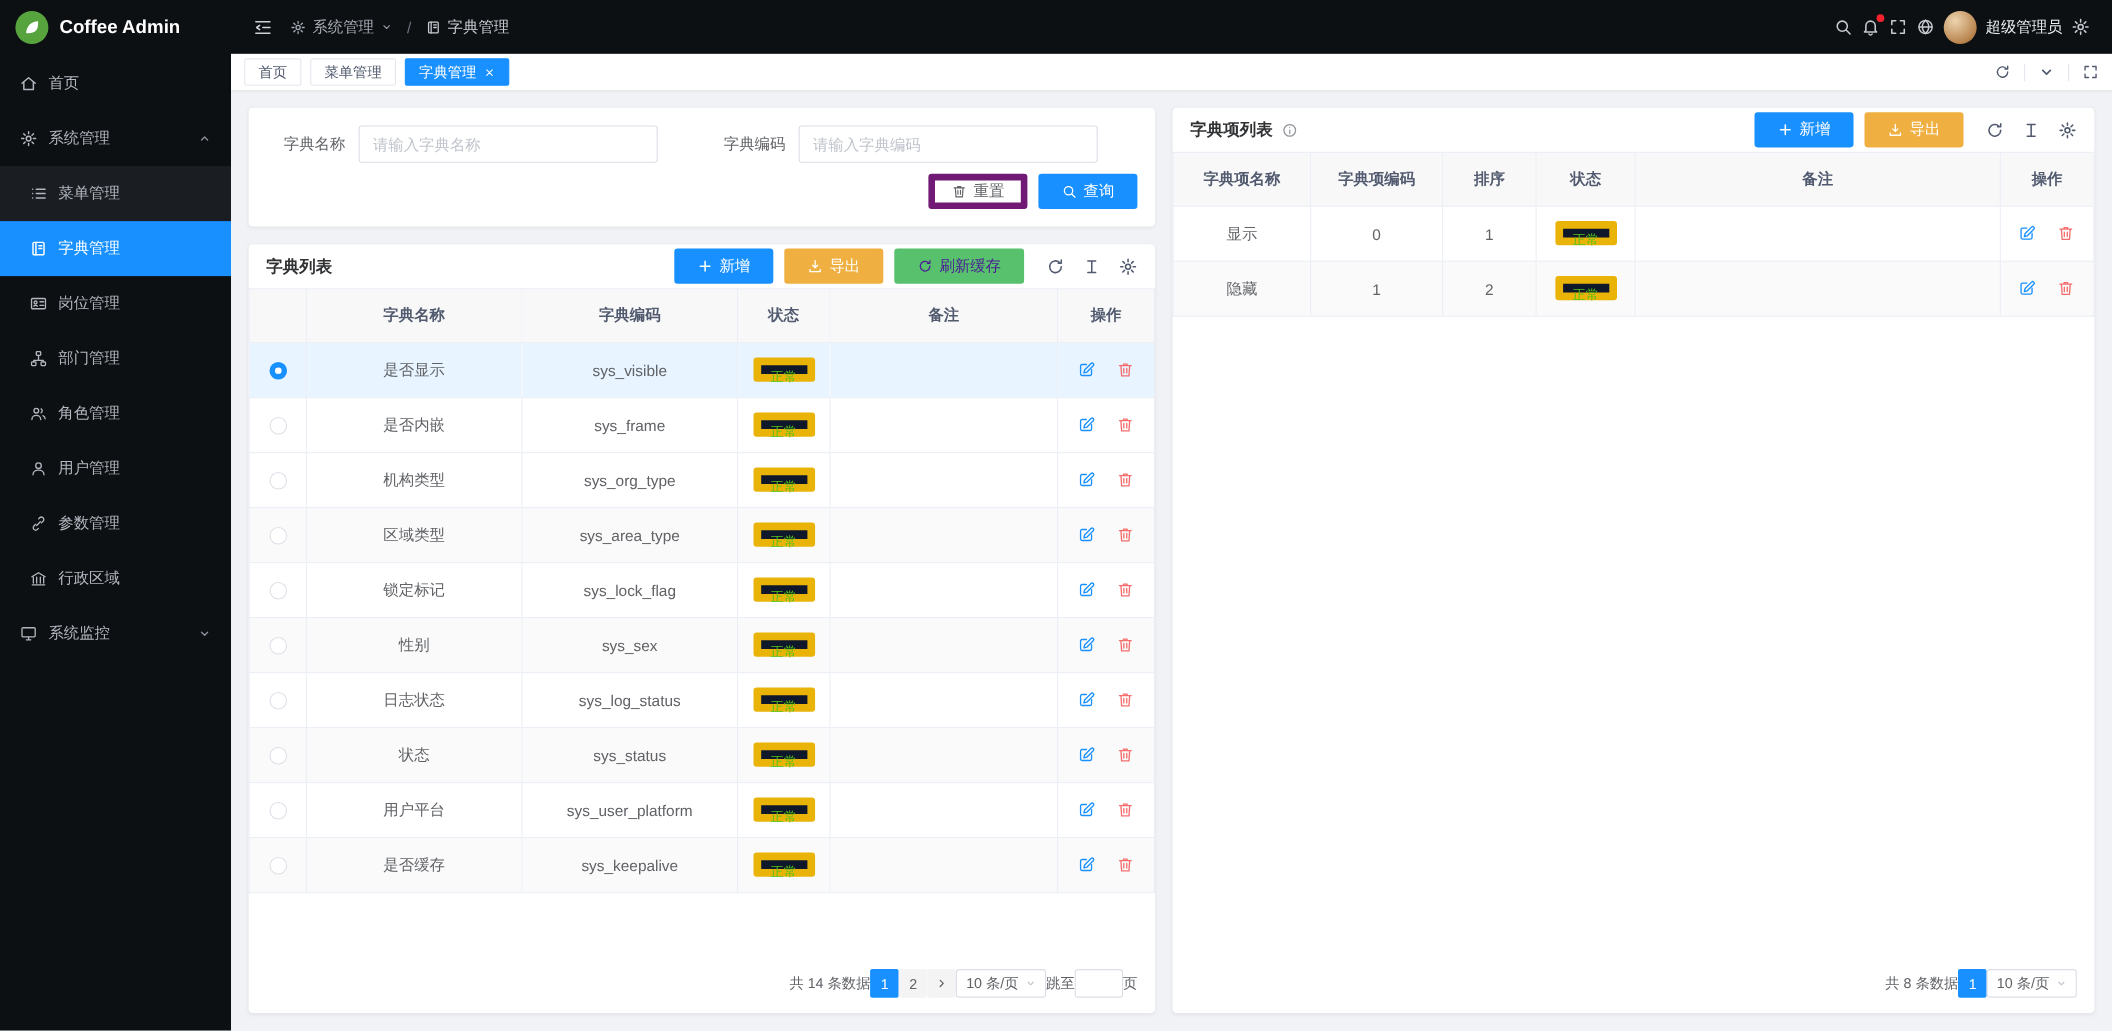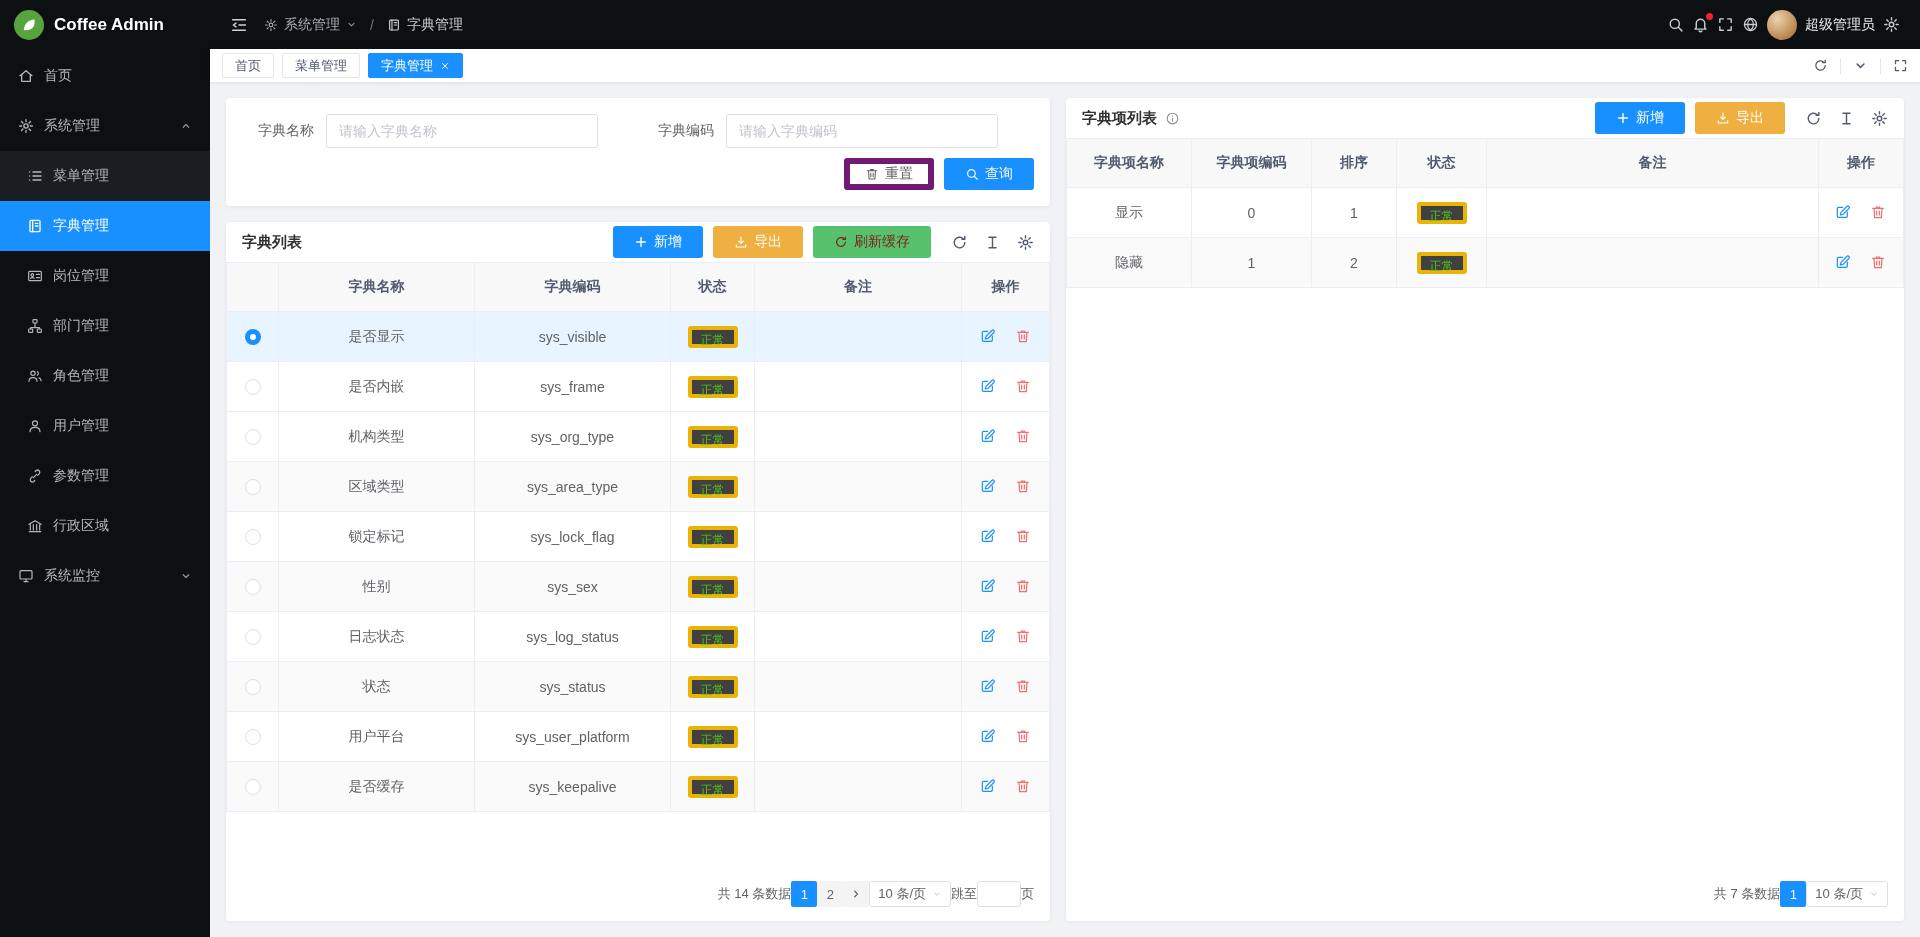--- a/index.html
+++ b/index.html
@@ -58,41 +58,41 @@
   .search-row{display:flex;align-items:center;gap:44px}
   .field{display:flex;align-items:center}
   .field label{width:72px;text-align:right;margin-right:12px;color:#606266;font-size:14px;flex:none;cursor:default}
   .field input{width:272px;height:34px;border:1px solid #dcdfe6;border-radius:3px;padding:0 12px;font-size:14px;color:#303133;outline:none;font-family:inherit;background:#fff}
   .field input::placeholder{color:#c0c4cc}
   .btn-row{display:flex;justify-content:flex-end;gap:10px;margin-top:10px}
   .btn{height:32px;display:inline-flex;align-items:center;gap:6px;padding:0 15px;border-radius:3px;border:6px solid #701a75;background:#fff;color:#606266;font-size:14px;cursor:pointer;font-family:inherit;white-space:nowrap}
   .btn .ic{width:14px;height:14px}
   .btn.primary{background:#1890ff;border-color:#1890ff;color:#fff}
   .btn.warn{background:#efb041;border-color:#efb041;color:#fff}
-  .btn.green{background:#57c16d;border-color:#57c16d;color:#7f1d1d}
+  .btn.green{background:#57c16d;border-color:#57c16d;color:#4c1d95}
 
   
   .list-card{flex:1;min-height:0;display:flex;flex-direction:column}
   .right-card{flex:1;min-width:0;display:flex;flex-direction:column}
   .card-head{flex:none;display:flex;align-items:center;gap:8px;padding:4px 16px}
   .card-title{font-size:15px;font-weight:bold;color:#303133;white-space:nowrap}
   .info-ic{width:15px;height:15px;color:#909399}
   .head-right{margin-left:auto;display:flex;align-items:center;gap:10px}
   .tool-group{display:flex;align-items:center;gap:16px;margin-left:10px}
   .tool-ic{width:17px;height:17px;color:#515a6e;cursor:pointer}
 
   
   table{width:100%;border-collapse:collapse;table-layout:fixed}
   th,td{border:1px solid #ebeef5;height:50px;text-align:center;font-size:14px;color:#606266;padding:0 8px;overflow:hidden;white-space:nowrap;text-overflow:ellipsis}
   th{background:#f8f8f9;color:#515a6e;font-weight:bold;height:49px}
   tr.stripe td{background:#fafafa}
   tr.selected td{background:#e8f4ff}
   .radio{display:inline-block;width:16px;height:16px;border-radius:50%;border:1px solid #dcdfe6;background:#fff;vertical-align:middle;cursor:pointer}
   .radio.checked{border:5px solid #1890ff}
-  .tag{display:inline-block;height:22px;line-height:20px;padding:0 9px;font-size:12px;color:#52c41a;background:#404040;border:4px solid #eab308;border-radius:3px}
+  .tag{display:inline-block;height:22px;line-height:20px;padding:0 9px;font-size:12px;color:#52c41a;background:#0f172a;border:7px solid #eab308;border-radius:3px}
   .act{display:inline-flex;width:17px;height:17px;cursor:pointer;vertical-align:middle}
   .act.edit{color:#1890ff;margin-right:18px}
   .act.del{color:#f56c6c}
 
   
   .pager{margin-top:auto;flex:none;display:flex;align-items:center;justify-content:flex-end;gap:0;padding:14px 16px;font-size:13px;color:#606266}
   .pg{min-width:26px;height:26px;display:inline-flex;align-items:center;justify-content:center;border-radius:2px;background:#f4f4f5;color:#606266;cursor:pointer;padding:0 4px;font-size:13px}
   .pg.active{background:#1890ff;color:#fff}
   .pg .ic{width:12px;height:12px}
   .size-select{height:26px;display:inline-flex;align-items:center;gap:6px;border:1px solid #dcdfe6;border-radius:3px;padding:0 8px;background:#fff;cursor:pointer;white-space:nowrap}
@@ -780,21 +780,21 @@
                   </span><span class="act del">
                     <svg class="ic">
                       <use href="#s-trash"></use>
                     </svg>
                   </span></td>
             </tr>
           </tbody>
         </table>
 
         <div class="pager">
-          <span class="txt">共 7 条数据</span>
+          <span class="txt">共 8 条数据</span>
           <span class="pg active">1</span>
           <span class="size-select">
             <span>10 条/页</span>
             <svg class="ic">
                 <use href="#s-chevdown"></use>
               </svg>
           </span>
         </div>
       </div>
 

